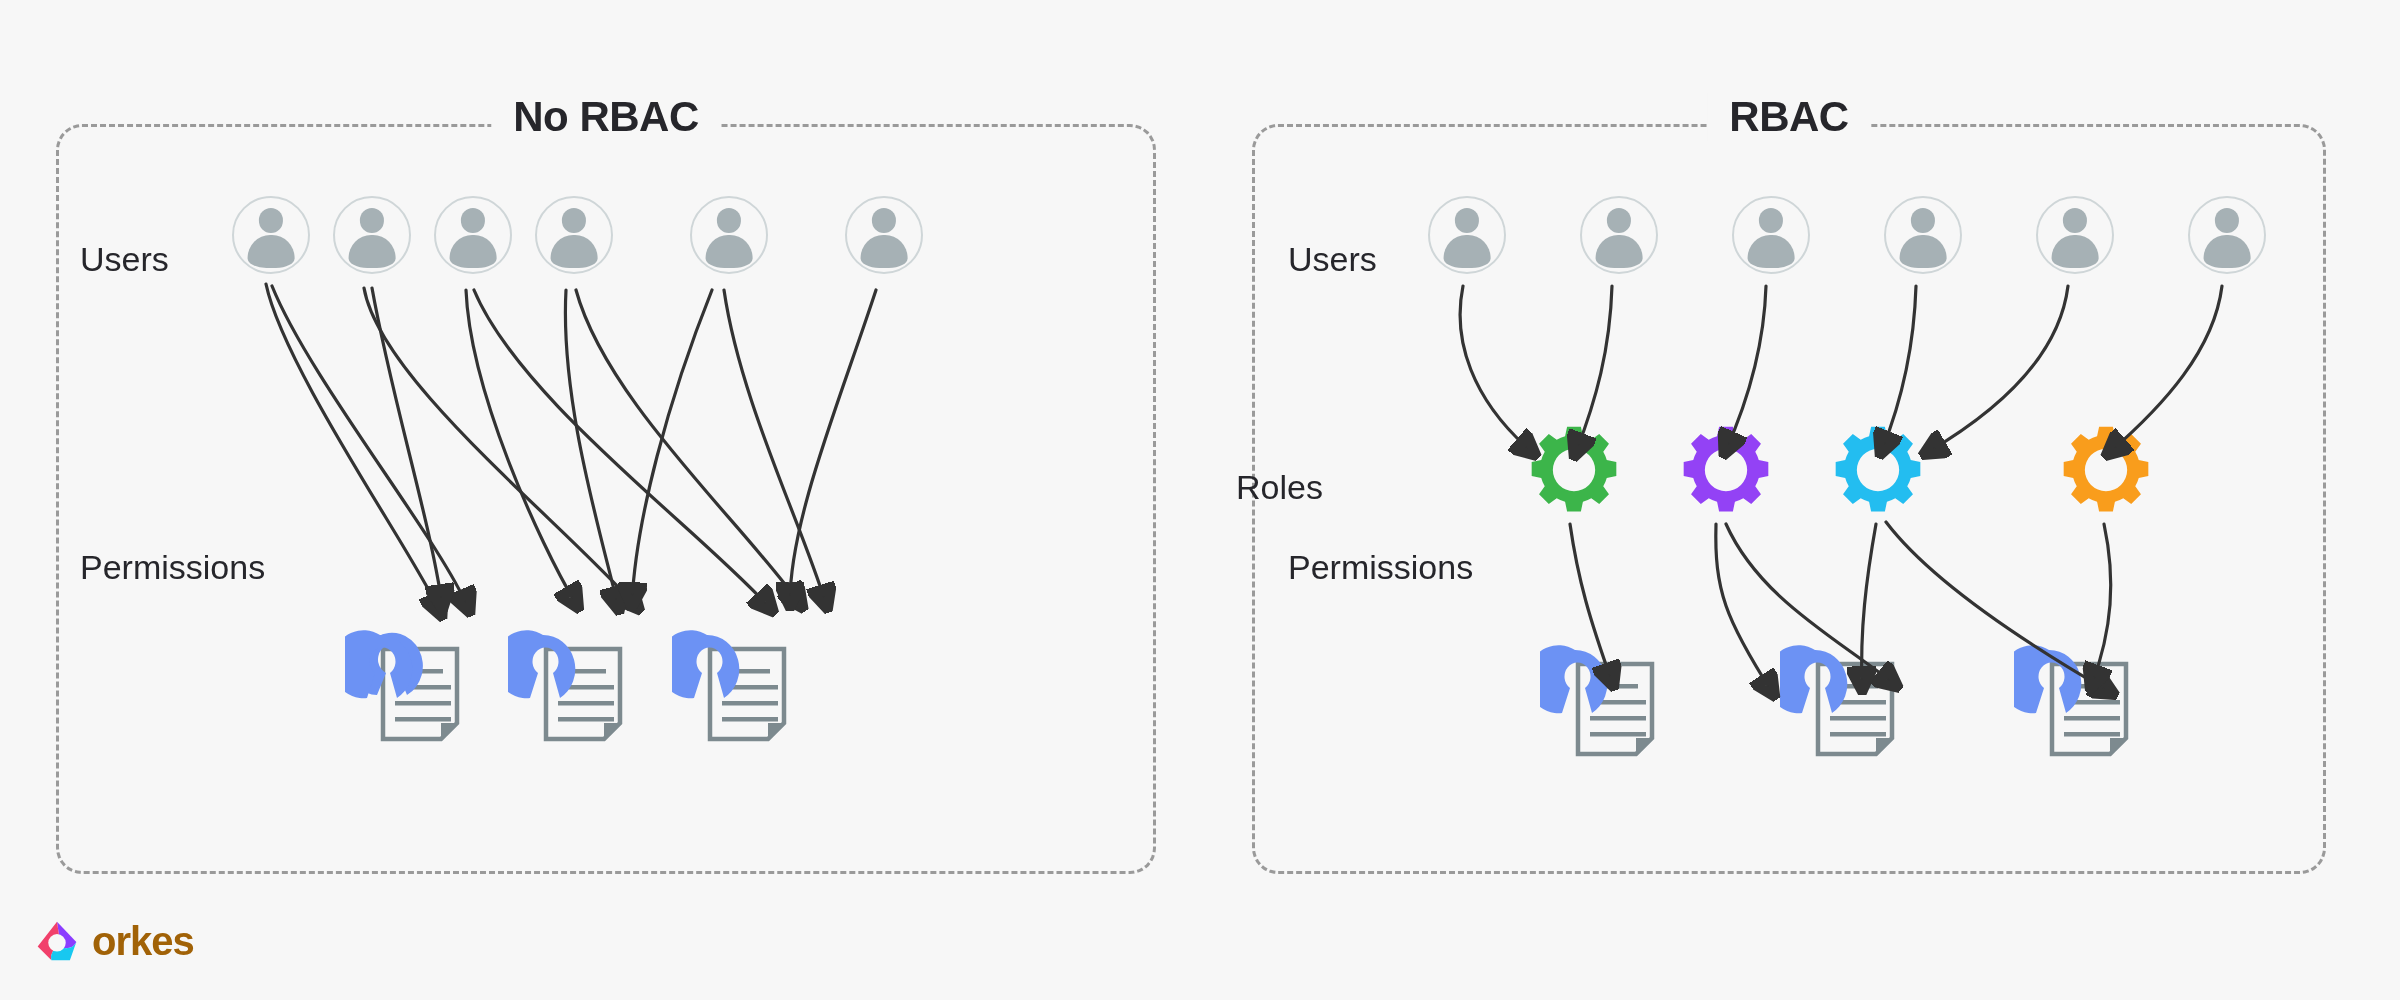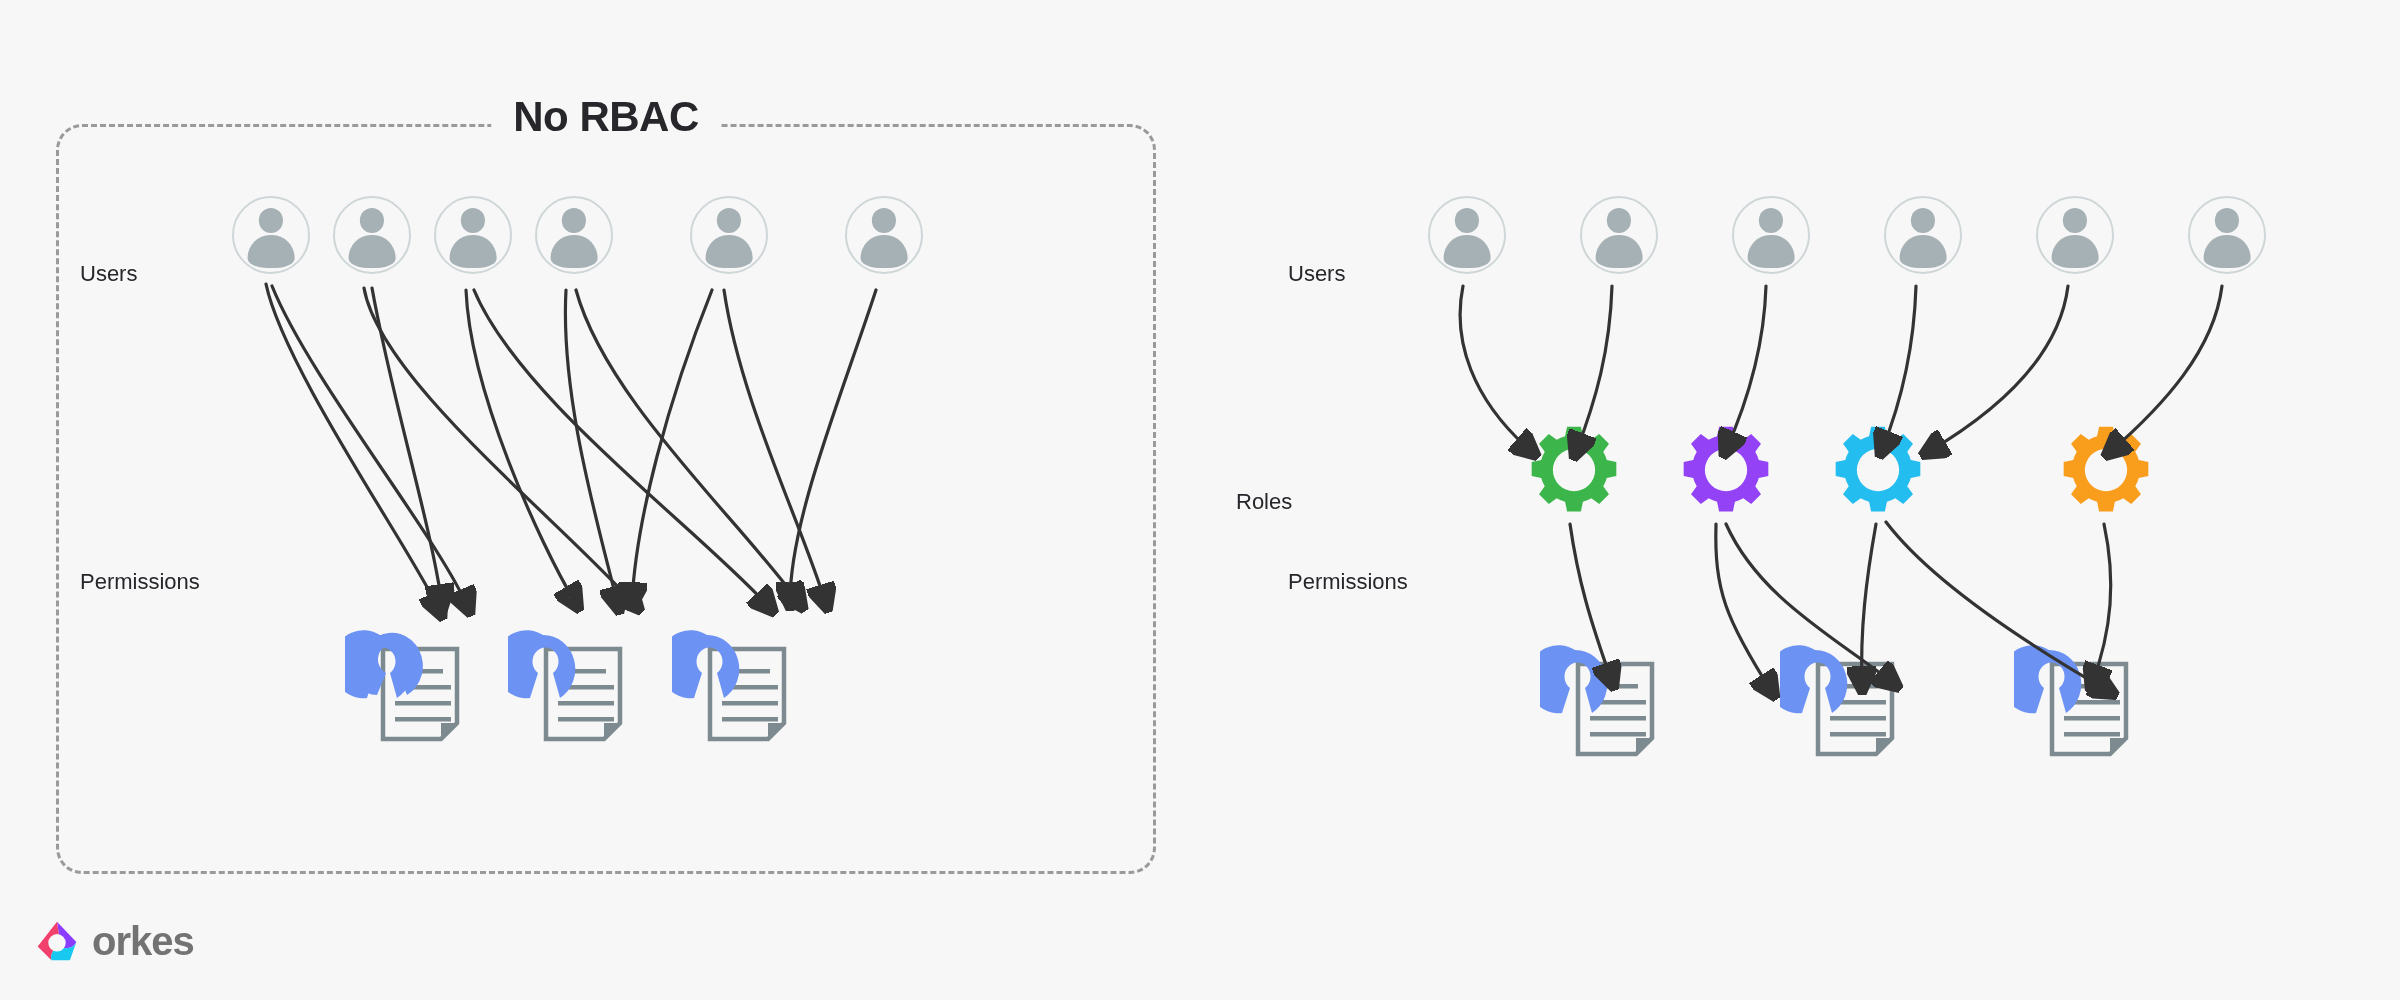--- a/index.html
+++ b/index.html
@@ -29,24 +29,23 @@
     background: #f7f7f7;
     padding: 0 22px;
     white-space: nowrap;
     letter-spacing: -0.5px;
   }
   #title-norbac { left: 50%; transform: translateX(-50%); text-align: center; }
   #title-rbac   { left: 50%; transform: translateX(-50%); }
 
   .row-label {
     position: absolute;
-    font-size: 22px;
+    font-size: 34px;
     color: #26262b;
     white-space: nowrap;
-    margin-top: 21px;
   }
 
   
   .avatar {
     position: absolute;
     width: 78px; height: 78px;
   }
   .avatar .ring {
     position: absolute; inset: 0;
     border: 2px solid #cfd6d8;
@@ -87,21 +86,21 @@
   #arrow-layer path { fill: none; stroke: #333; stroke-width: 3.2; stroke-linecap: round; }
 
   
   #orkes-logo {
     position: absolute;
     left: 34px; top: 918px;
     display: flex; align-items: center; gap: 12px;
   }
   #orkes-mark { width: 46px; height: 46px; }
   #orkes-word {
-    font-size: 40px; font-weight: bold; color: #737373;
+    font-size: 40px; font-weight: bold; color: #a16207;
     letter-spacing: -1px;
   }
 </style>
 </head>
 <body>
 
 <div id="stage">
 
   <div class="panel" id="panel-norbac">
     <div class="panel-title" id="title-norbac">No RBAC</div>
@@ -176,20 +175,23 @@
         <path d="M112 98 L96 114 L96 98 Z" fill="#7d8a8f"></path>
         <rect x="50" y="44" width="48" height="4.5" fill="#7d8a8f"></rect>
         <rect x="50" y="60" width="56" height="4.5" fill="#7d8a8f"></rect>
         <rect x="50" y="76" width="56" height="4.5" fill="#7d8a8f"></rect>
         <rect x="50" y="92" width="56" height="4.5" fill="#7d8a8f"></rect>
       </g>
       <path d="M35 10 A32 34 0 1 0 22 73 L30 48 A13 14 0 1 1 45 48 L52 73 A32 34 0 0 0 35 10 Z" fill="#6c92f4"></path>
     </svg>
   </div>
 
+  <div class="panel" id="panel-rbac">
+    <div class="panel-title" id="title-rbac">RBAC</div>
+  </div>
 
   <div class="row-label" style="left:1288px; top:240px;">Users</div>
   <div class="row-label" style="left:1236px; top:468px;">Roles</div>
   <div class="row-label" style="left:1288px; top:548px;">Permissions</div>
 
   <div class="avatar" style="left:1428px; top:196px;">
     <div class="ring"></div>
     <div class="head"></div>
     <div class="body"></div>
   </div>

